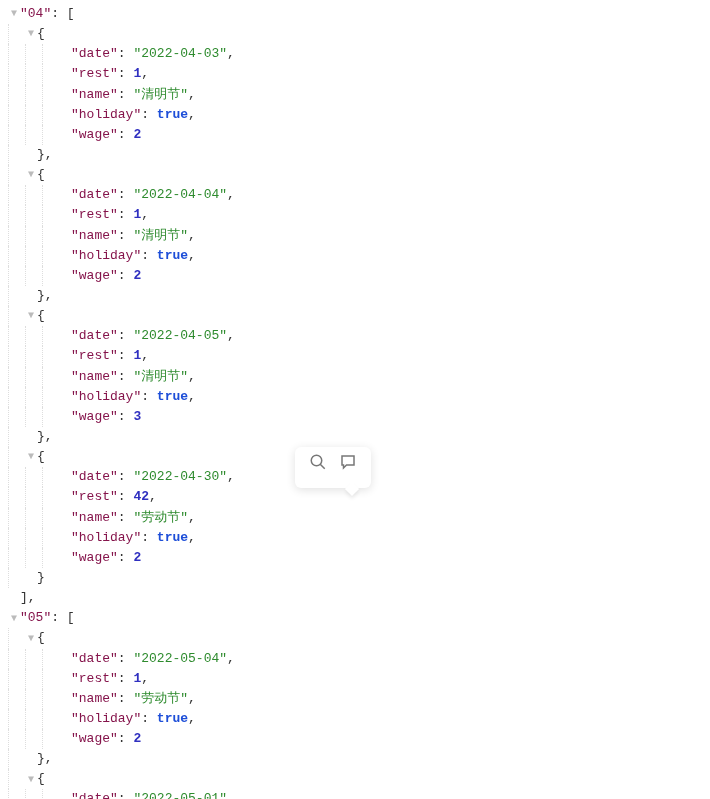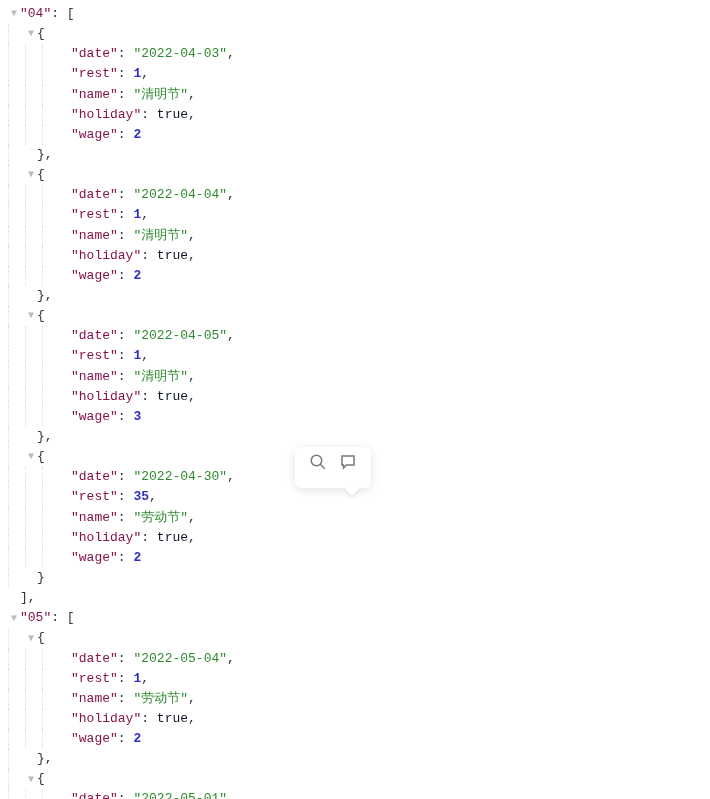--- a/index.html
+++ b/index.html
@@ -32,21 +32,21 @@
   .indent {
     display: inline-block;
     border-left: 1px dotted #ddd;
     width: 16px;
     height: 1.55em;
     flex: 0 0 16px;
   }
   .key   { color: #85144b; }
   .str   { color: #2e8b2e; }
   .num   { color: #3030c0; font-weight: bold; }
-  .bool  { color: #0f172a; font-weight: normal; }
+  .bool  { color: #1d4ed8; font-weight: bold; }
   .punct { color: #333; }
   .comma { color: #333; }
 
   
   .bubble {
     position: absolute;
     top: 447px;
     left: 295px;
     background: #fff;
     border-radius: 6px;
@@ -89,21 +89,21 @@
     <div class="line"><span class="indent"></span><span class="caret"></span><span class="punct">}</span><span class="comma">,</span></div>
     <div class="line"><span class="indent"></span><span class="caret open"></span><span class="punct">{</span></div>
     <div class="line"><span class="indent"></span><span class="indent"></span><span class="indent"></span><span class="caret"></span><span class="key">"date"</span><span class="punct">: </span><span class="str">"2022-04-05"</span><span class="comma">,</span></div>
     <div class="line"><span class="indent"></span><span class="indent"></span><span class="indent"></span><span class="caret"></span><span class="key">"rest"</span><span class="punct">: </span><span class="num">1</span><span class="comma">,</span></div>
     <div class="line"><span class="indent"></span><span class="indent"></span><span class="indent"></span><span class="caret"></span><span class="key">"name"</span><span class="punct">: </span><span class="str">"清明节"</span><span class="comma">,</span></div>
     <div class="line"><span class="indent"></span><span class="indent"></span><span class="indent"></span><span class="caret"></span><span class="key">"holiday"</span><span class="punct">: </span><span class="bool">true</span><span class="comma">,</span></div>
     <div class="line"><span class="indent"></span><span class="indent"></span><span class="indent"></span><span class="caret"></span><span class="key">"wage"</span><span class="punct">: </span><span class="num">3</span></div>
     <div class="line"><span class="indent"></span><span class="caret"></span><span class="punct">}</span><span class="comma">,</span></div>
     <div class="line"><span class="indent"></span><span class="caret open"></span><span class="punct">{</span></div>
     <div class="line"><span class="indent"></span><span class="indent"></span><span class="indent"></span><span class="caret"></span><span class="key">"date"</span><span class="punct">: </span><span class="str">"2022-04-30"</span><span class="comma">,</span></div>
-    <div class="line"><span class="indent"></span><span class="indent"></span><span class="indent"></span><span class="caret"></span><span class="key">"rest"</span><span class="punct">: </span><span class="num">35</span><span class="comma">,</span></div>
+    <div class="line"><span class="indent"></span><span class="indent"></span><span class="indent"></span><span class="caret"></span><span class="key">"rest"</span><span class="punct">: </span><span class="num">42</span><span class="comma">,</span></div>
     <div class="line"><span class="indent"></span><span class="indent"></span><span class="indent"></span><span class="caret"></span><span class="key">"name"</span><span class="punct">: </span><span class="str">"劳动节"</span><span class="comma">,</span></div>
     <div class="line"><span class="indent"></span><span class="indent"></span><span class="indent"></span><span class="caret"></span><span class="key">"holiday"</span><span class="punct">: </span><span class="bool">true</span><span class="comma">,</span></div>
     <div class="line"><span class="indent"></span><span class="indent"></span><span class="indent"></span><span class="caret"></span><span class="key">"wage"</span><span class="punct">: </span><span class="num">2</span></div>
     <div class="line"><span class="indent"></span><span class="caret"></span><span class="punct">}</span></div>
     <div class="line"><span class="caret"></span><span class="punct">]</span><span class="comma">,</span></div>
     <div class="line"><span class="caret open"></span><span class="key">"05"</span><span class="punct">: </span><span class="punct">[</span></div>
     <div class="line"><span class="indent"></span><span class="caret open"></span><span class="punct">{</span></div>
     <div class="line"><span class="indent"></span><span class="indent"></span><span class="indent"></span><span class="caret"></span><span class="key">"date"</span><span class="punct">: </span><span class="str">"2022-05-04"</span><span class="comma">,</span></div>
     <div class="line"><span class="indent"></span><span class="indent"></span><span class="indent"></span><span class="caret"></span><span class="key">"rest"</span><span class="punct">: </span><span class="num">1</span><span class="comma">,</span></div>
     <div class="line"><span class="indent"></span><span class="indent"></span><span class="indent"></span><span class="caret"></span><span class="key">"name"</span><span class="punct">: </span><span class="str">"劳动节"</span><span class="comma">,</span></div>

